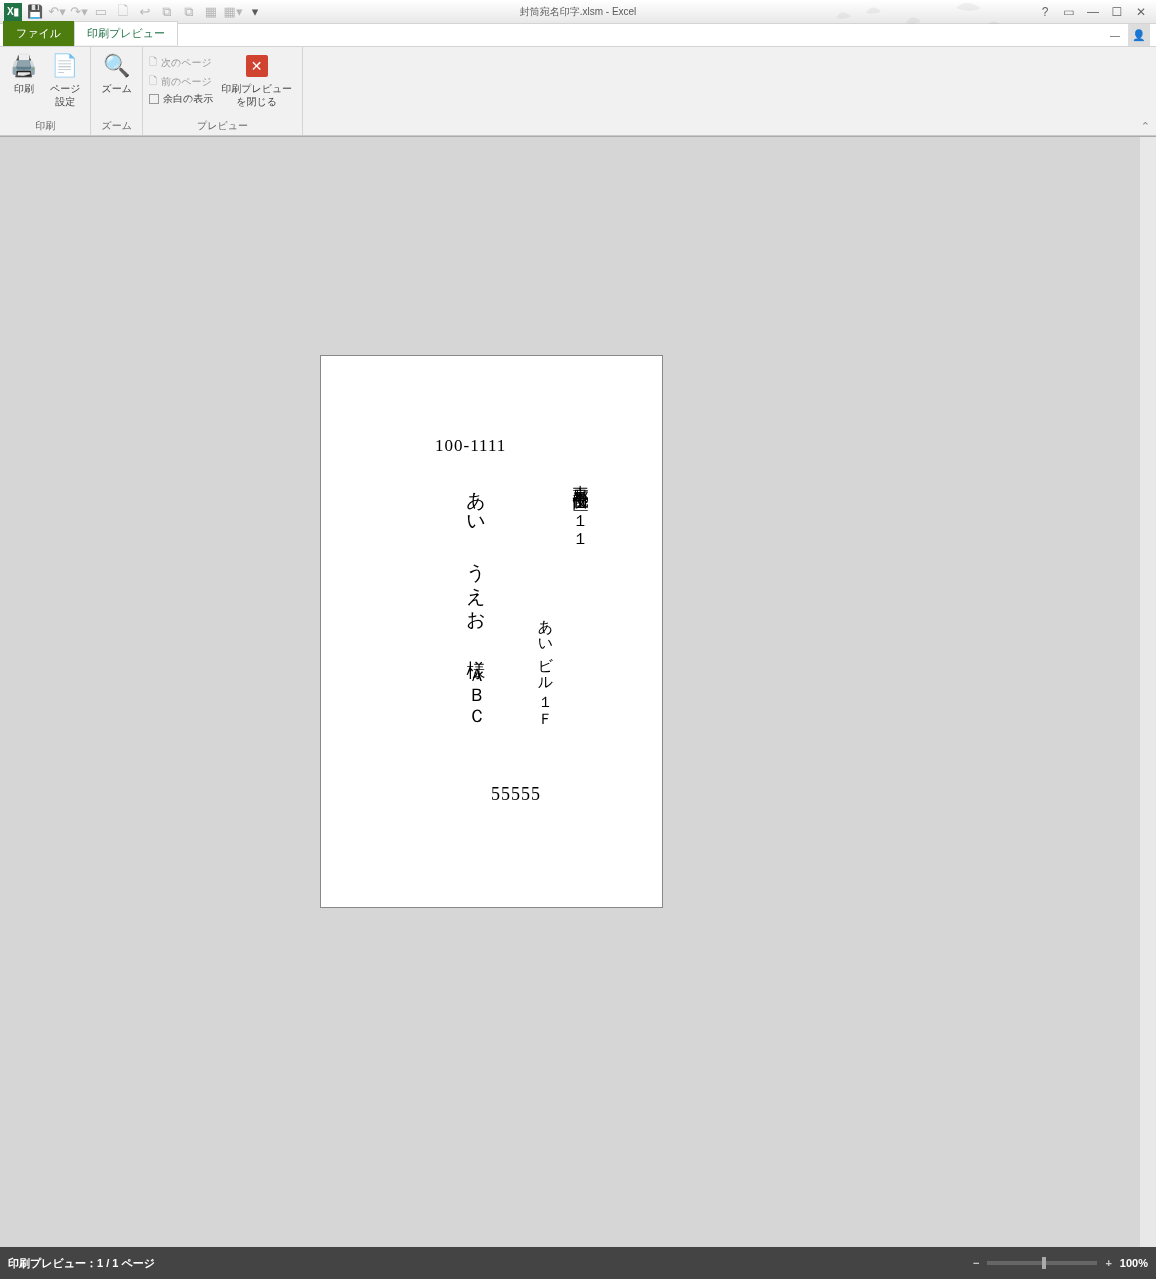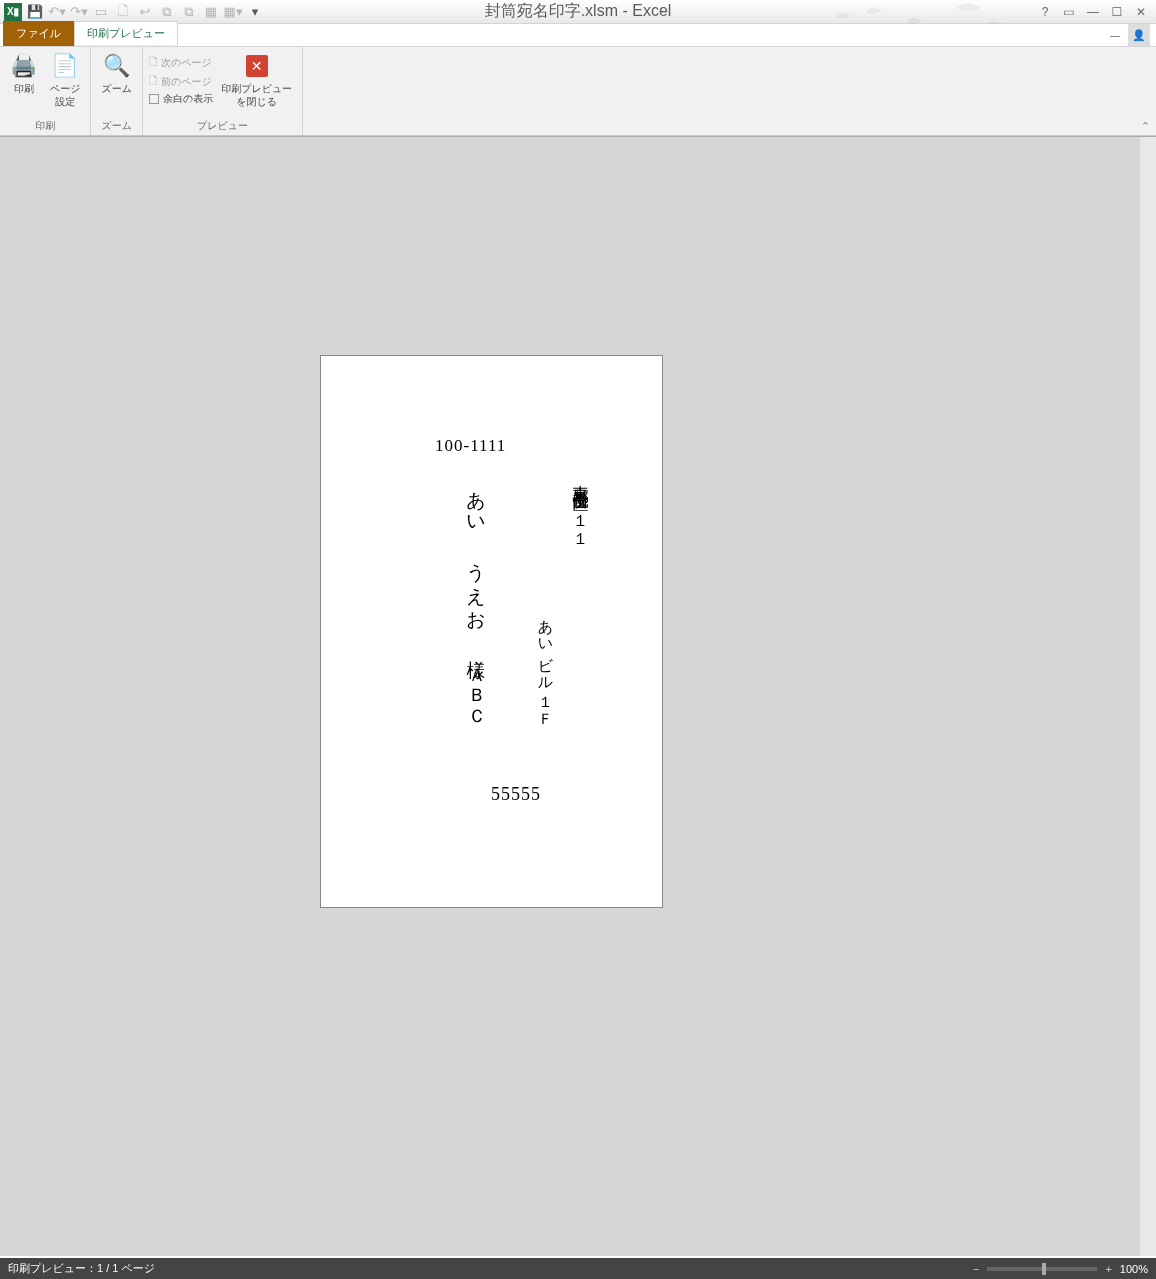--- a/index.html
+++ b/index.html
@@ -4,29 +4,29 @@
   <style>
     * { box-sizing: border-box; margin: 0; padding: 0; }
     body { font-family: "Meiryo", "MS PGothic", sans-serif; font-size: 11px; background: #fff; width: 1156px; height: 1279px; overflow: hidden; }
     
     
     .title-bar { height: 24px; background: linear-gradient(#fff, #e8e8e8); border-bottom: 1px solid #d4d4d4; display: flex; align-items: center; position: relative; }
     .title-bar-left { display: flex; align-items: center; gap: 4px; padding-left: 4px; }
     .excel-logo { width: 18px; height: 18px; background: #217346; color: #fff; font-size: 10px; font-weight: bold; display: flex; align-items: center; justify-content: center; }
     .qat-btn { width: 18px; height: 18px; display: flex; align-items: center; justify-content: center; color: #5a5a5a; font-size: 13px; cursor: pointer; }
     .qat-btn.disabled { opacity: 0.4; }
-    .title-text { position: absolute; left: 50%; transform: translateX(-50%); color: #5a5a5a; font-size: 16px; text-align: right; }
+    .title-text { position: absolute; left: 50%; transform: translateX(-50%); color: #5a5a5a; font-size: 10px; text-align: right; }
     .title-bar-right { margin-left: auto; display: flex; align-items: center; gap: 6px; padding-right: 6px; }
     .win-btn { width: 18px; height: 18px; display: flex; align-items: center; justify-content: center; color: #666; font-size: 12px; cursor: pointer; }
     .bird-deco { position: absolute; right: 130px; top: -2px; width: 200px; height: 40px; opacity: 0.1; pointer-events: none; }
     
     
     .tab-row { height: 22px; background: #fff; display: flex; align-items: flex-end; padding-left: 3px; position: relative; }
     .tab { padding: 4px 12px; font-size: 11px; cursor: pointer; border: 1px solid transparent; background: #fff; color: #444; }
-    .tab.file { background: #a16207; color: #fff; }
+    .tab.file { background: #4d7c0f; color: #fff; }
     .tab.active { border: 1px solid #d4d4d4; border-bottom: 1px solid #f1f1f1; color: #217346; }
     .tab-row-right { margin-left: auto; display: flex; align-items: center; padding-right: 6px; gap: 4px; }
     .user-icon { width: 22px; height: 22px; background: #ddd; display: flex; align-items: center; justify-content: center; color: #999; }
     
     
     .ribbon { height: 90px; background: #f1f1f1; border-top: 1px solid #d4d4d4; border-bottom: 1px solid #c8c8c8; display: flex; position: relative; }
     .ribbon-group { border-right: 1px solid #d4d4d4; padding: 3px 6px 2px; display: flex; flex-direction: column; }
     .ribbon-group-label { text-align: center; font-size: 10px; color: #666; margin-top: auto; padding-top: 2px; }
     .ribbon-group-content { display: flex; gap: 4px; flex: 1; }
     .big-btn { display: flex; flex-direction: column; align-items: center; justify-content: flex-start; padding: 2px 4px; cursor: pointer; min-width: 34px; }
@@ -47,21 +47,21 @@
     
     .postal { position: absolute; left: 114px; top: 80px; font-family: "MS Mincho", serif; font-size: 17px; letter-spacing: 1px; color: #000; }
     .addr-main { position: absolute; left: 251px; top: 116px; font-family: "MS Mincho", serif; font-size: 16px; writing-mode: vertical-rl; text-orientation: upright; line-height: 1.1; letter-spacing: 2px; }
     .addr-sub { position: absolute; left: 216px; top: 253px; font-family: "MS Mincho", serif; font-size: 15px; writing-mode: vertical-rl; text-orientation: upright; line-height: 1.1; letter-spacing: 2px; }
     .recipient { position: absolute; left: 142px; top: 122px; font-family: "MS Mincho", serif; writing-mode: vertical-rl; text-orientation: upright; display: flex; flex-direction: row-reverse; gap: 8px; }
     .recipient .company { font-size: 18px; letter-spacing: 2px; }
     .recipient .name { font-size: 19px; letter-spacing: 3px; }
     .bottom-num { position: absolute; left: 170px; top: 428px; font-family: "MS Mincho", serif; font-size: 18px; letter-spacing: 1px; }
     
     
-    .status-bar { position: absolute; bottom: 0; left: 0; right: 0; height: 21px; background: #444; color: #fff; font-size: 11px; display: flex; align-items: center; padding: 0 8px; }
+    .status-bar { position: absolute; bottom: 0; left: 0; right: 0; height: 32px; background: #444; color: #fff; font-size: 11px; display: flex; align-items: center; padding: 0 8px; font-weight: bold; }
     .status-right { margin-left: auto; display: flex; align-items: center; gap: 8px; }
     .zoom-slider { width: 110px; height: 4px; background: #666; position: relative; }
     .zoom-slider::after { content: ""; position: absolute; left: 50%; top: -4px; width: 4px; height: 12px; background: #aaa; }
     .zoom-btn { color: #ccc; cursor: pointer; }
   </style>
 </head>
 <body>
 
 <div class="title-bar">
   <div class="bird-deco">

